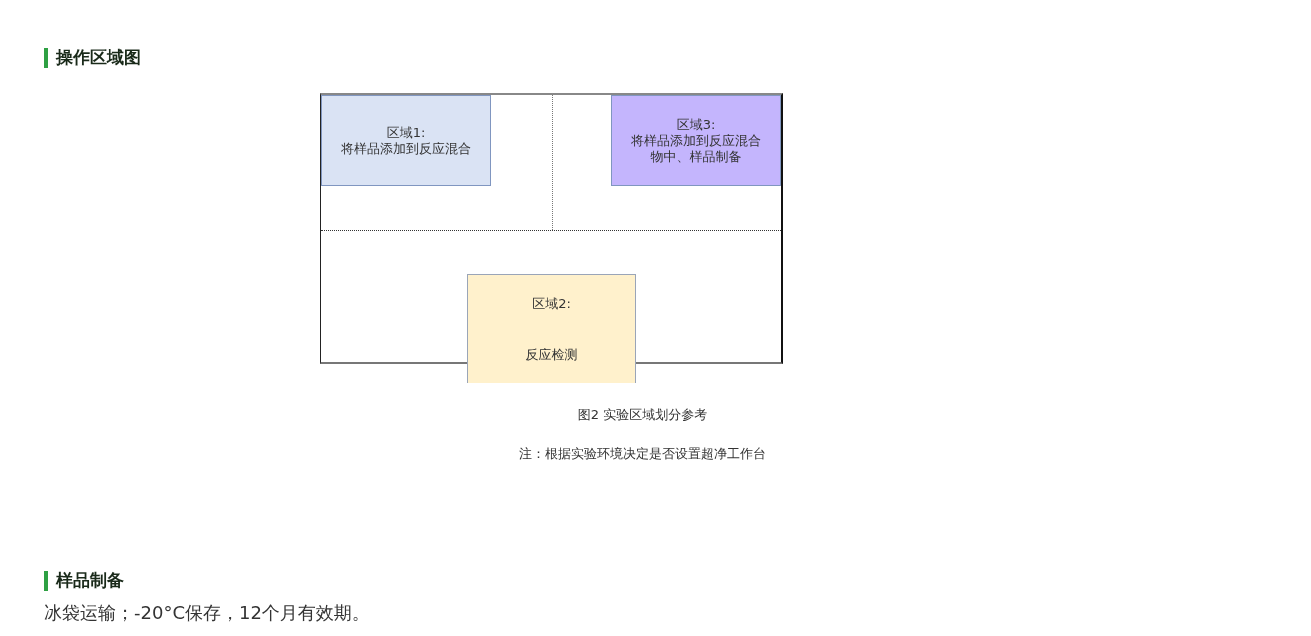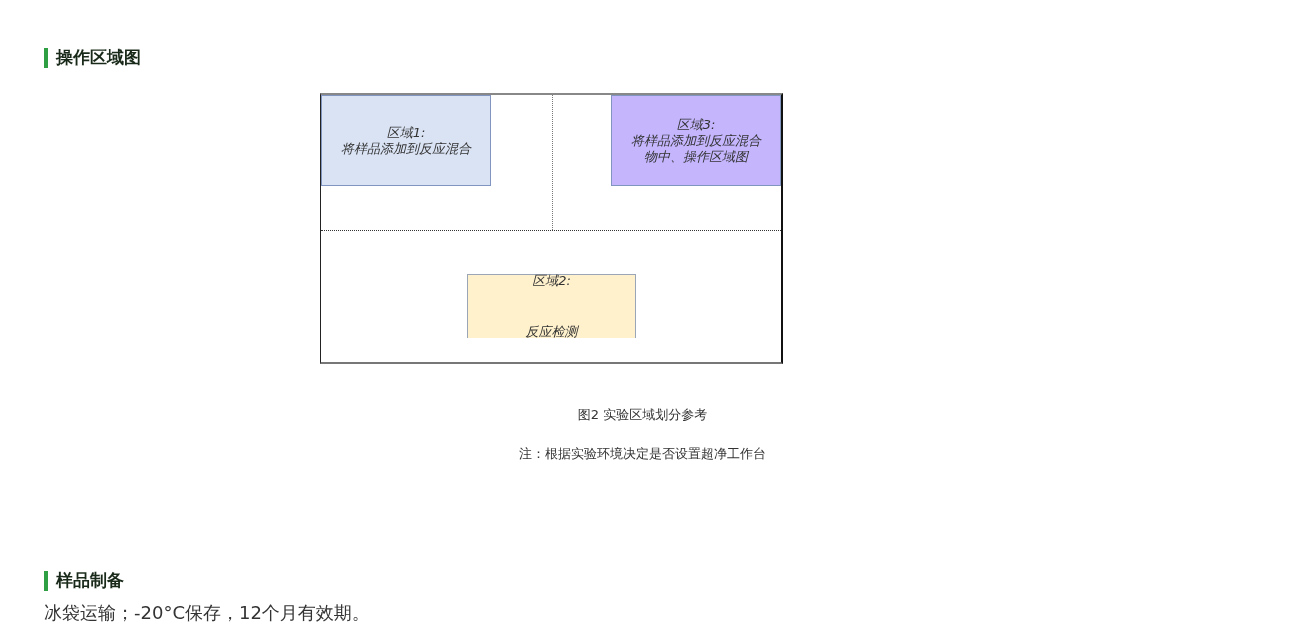--- a/index.html
+++ b/index.html
@@ -5,29 +5,29 @@
     html, body { margin:0; padding:0; background:#ffffff; }
     body { width:1311px; height:636px; position:relative; overflow:hidden;
            font-family:"DejaVu Sans","Liberation Sans",sans-serif; color:#333; }
     .section-title { position:absolute; left:44px; display:flex; align-items:center;
                      font-size:17px; font-weight:bold; color:#1a2a1a; }
     .section-title .bar { width:4px; height:20px; background:#2ea043; margin-right:8px; }
     #title1 { top:46px; }
     #title2 { top:569px; }
     .diagram { position:absolute; left:320px; top:93px; width:463px; height:271px;
                border-top:2px solid #888; border-left:1px solid #222;
-               border-right:2px solid #111; border-bottom:2px solid #777; box-sizing:border-box;font-style:italic; }
+               border-right:2px solid #111; border-bottom:2px solid #777; box-sizing:border-box; }
     .vline { position:absolute; left:231px; top:0; height:135px; border-left:1px dotted #777; }
     .hline { position:absolute; left:0; top:135px; width:100%; border-top:1px dotted #333; }
     .zone { position:absolute; box-sizing:border-box; display:flex; flex-direction:column;
             align-items:center; justify-content:center; text-align:center;
             font-size:13px; color:#333; line-height:16px; }
     .zone1 { left:0; top:0; width:170px; height:91px; background:#dae3f4; border:1px solid #8096c0; }
     .zone3 { right:0; top:0; width:170px; height:91px; background:#c4b5fd; border:1px solid #8096c0; }
-    .zone2 { left:146px; top:179px; width:169px; height:64px; background:#fff1cc; border:1px solid #9aa5b8; border-bottom:none;gap:35px; }
+    .zone2 { left:146px; top:179px; width:169px; height:109px; background:#fff1cc; border:1px solid #9aa5b8; border-bottom:none;gap:35px; }
     .caption { position:absolute; left:0; width:1311px; text-align:center; font-size:13px; color:#333; }
     #cap1 { top:406px; left:-13px; }
     #cap2 { top:445px; left:-13px; }
     .storage-text { position:absolute; left:44px; top:601px; font-size:18px; color:#333; }
   </style>
 </head>
 <body>
 
 <div class="section-title" id="title1">
   <span class="bar"></span>
@@ -37,21 +37,21 @@
 <div class="diagram">
   <div class="vline"></div>
   <div class="hline"></div>
   <div class="zone zone1">
     <span>区域1:</span>
     <span>将样品添加到反应混合</span>
   </div>
   <div class="zone zone3">
     <span>区域3:</span>
     <span>将样品添加到反应混合</span>
-    <span>物中、操作区域图</span>
+    <span>物中、样品制备</span>
   </div>
   <div class="zone zone2">
     <span>区域2:</span>
     <span>反应检测</span>
   </div>
 </div>
 
 <div class="caption" id="cap1">图2 实验区域划分参考</div>
 <div class="caption" id="cap2">注：根据实验环境决定是否设置超净工作台</div>
 

